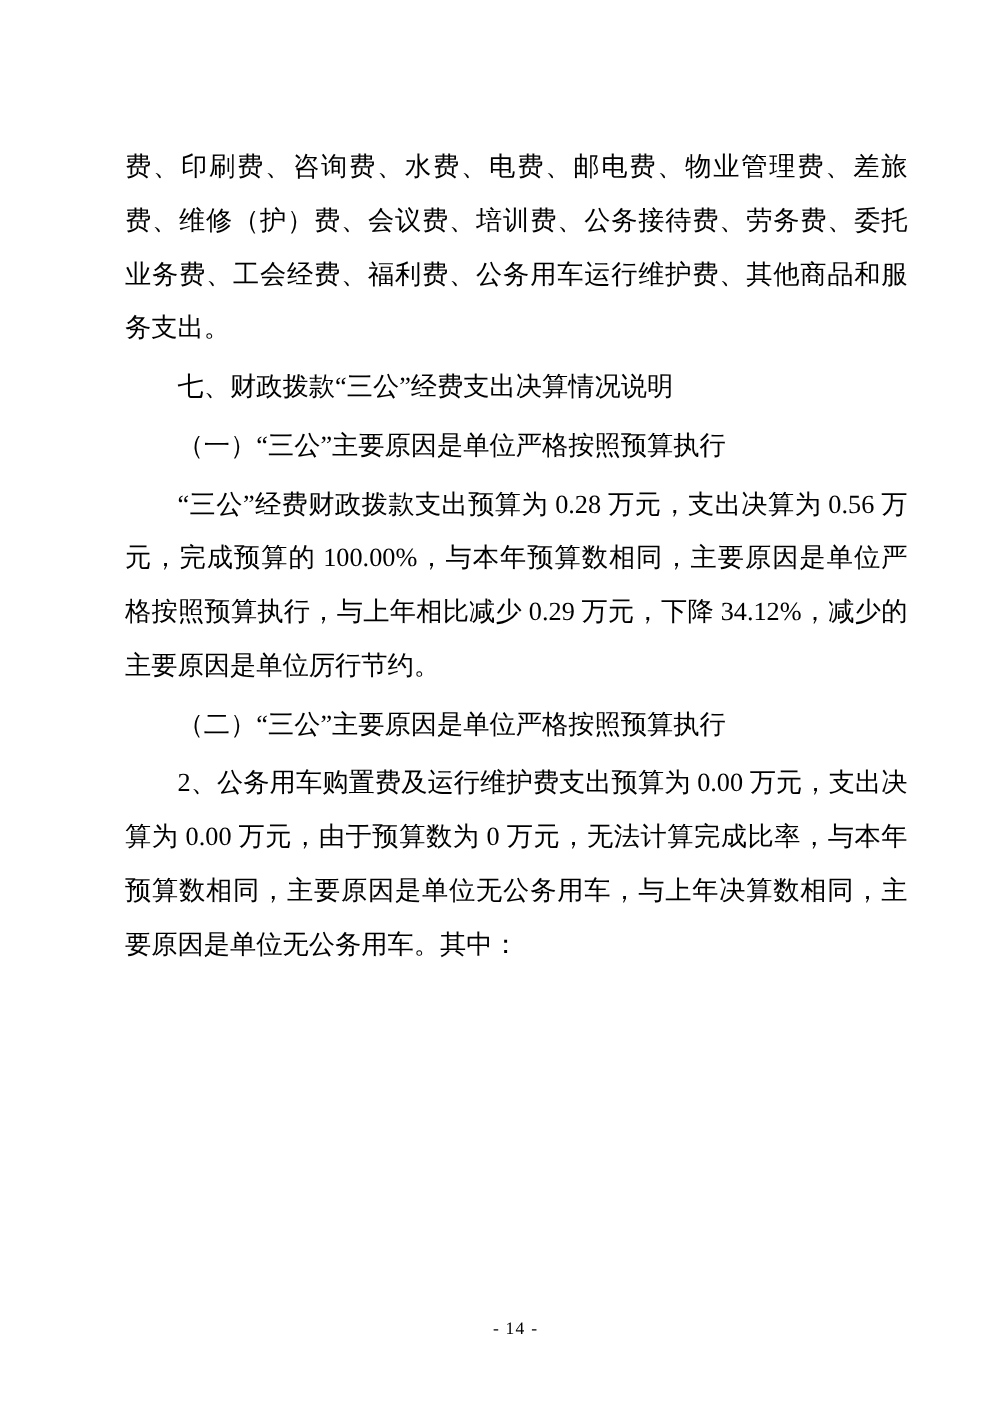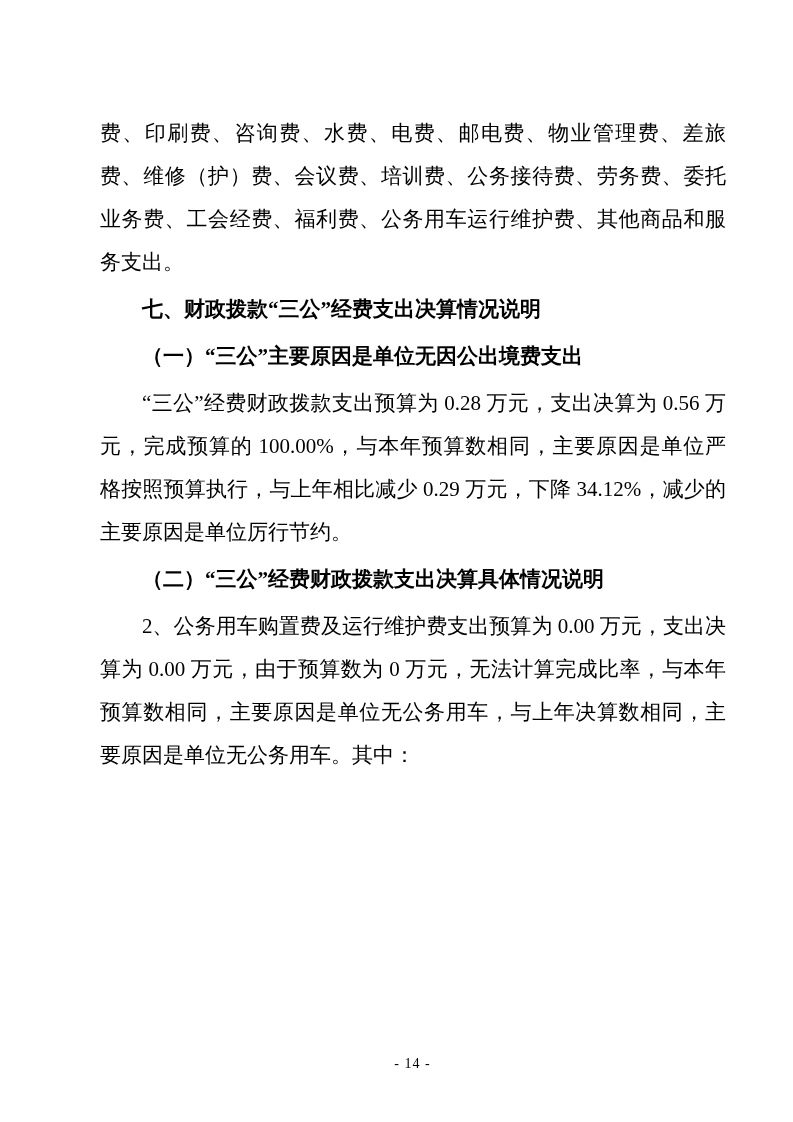--- a/index.html
+++ b/index.html
@@ -25,39 +25,39 @@
     font-size: 21px;
     line-height: 43px;
     text-align: justify;
     text-justify: inter-ideograph;
     color: #000000;
   }
   .para.indent {
     text-indent: 2em;
   }
   .para.heading {
-    font-weight: bold;
+    font-weight: normal;
   }
   .page-footer {
     position: absolute;
     top: 1040px;
     left: 0;
     width: 793px;
     text-align: center;
     font-size: 14px;
     letter-spacing: 1px;
     color: #000000;
   }
 </style>
 </head>
 <body>
 
 <div class="page">
   <main class="content">
     <p class="para">费、印刷费、咨询费、水费、电费、邮电费、物业管理费、差旅费、维修（护）费、会议费、培训费、公务接待费、劳务费、委托业务费、工会经费、福利费、公务用车运行维护费、其他商品和服务支出。</p>
     <p class="para indent heading">七、财政拨款“三公”经费支出决算情况说明</p>
-    <p class="para indent heading">（一）“三公”主要原因是单位无因公出境费支出</p>
+    <p class="para indent heading">（一）“三公”主要原因是单位严格按照预算执行</p>
     <p class="para indent">“三公”经费财政拨款支出预算为 0.28 万元，支出决算为 0.56 万元，完成预算的 100.00%，与本年预算数相同，主要原因是单位严格按照预算执行，与上年相比减少 0.29 万元，下降 34.12%，减少的主要原因是单位厉行节约。</p>
-    <p class="para indent heading">（二）“三公”经费财政拨款支出决算具体情况说明</p>
+    <p class="para indent heading">（二）“三公”主要原因是单位严格按照预算执行</p>
     <p class="para indent">2、公务用车购置费及运行维护费支出预算为 0.00 万元，支出决算为 0.00 万元，由于预算数为 0 万元，无法计算完成比率，与本年预算数相同，主要原因是单位无公务用车，与上年决算数相同，主要原因是单位无公务用车。其中：</p>
   </main>
   <footer class="page-footer">- 14 -</footer>
 </div>
 
 </body></html>

